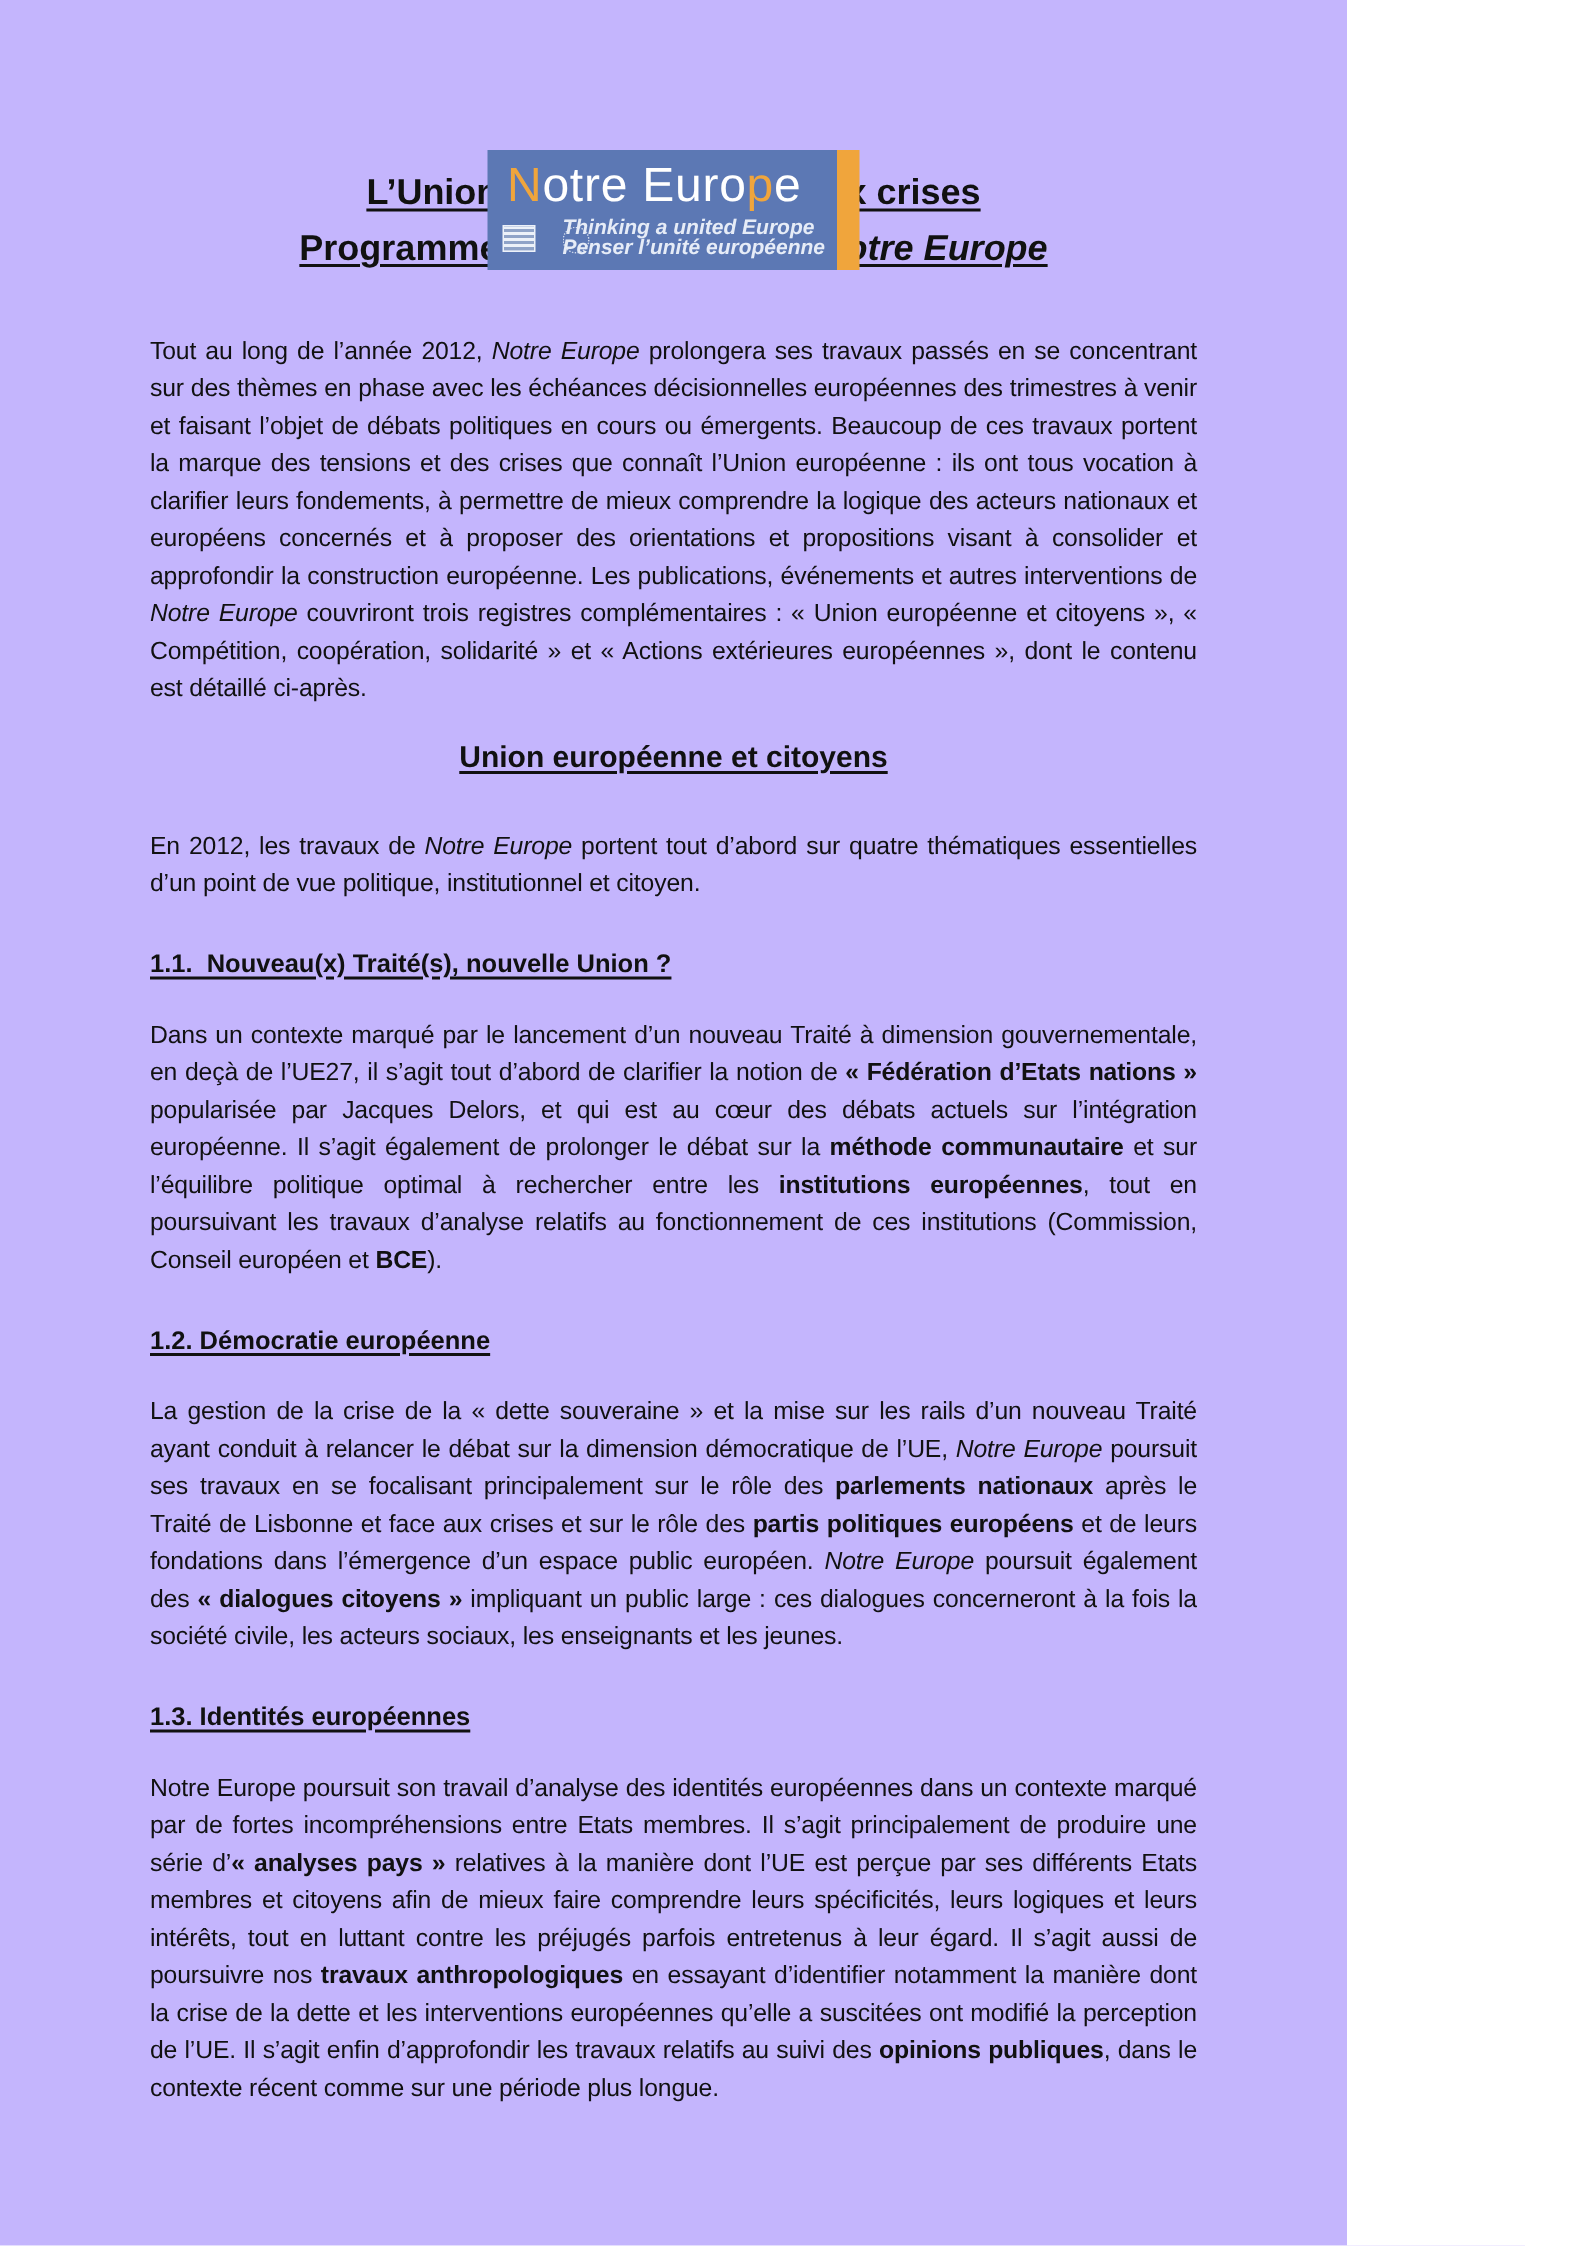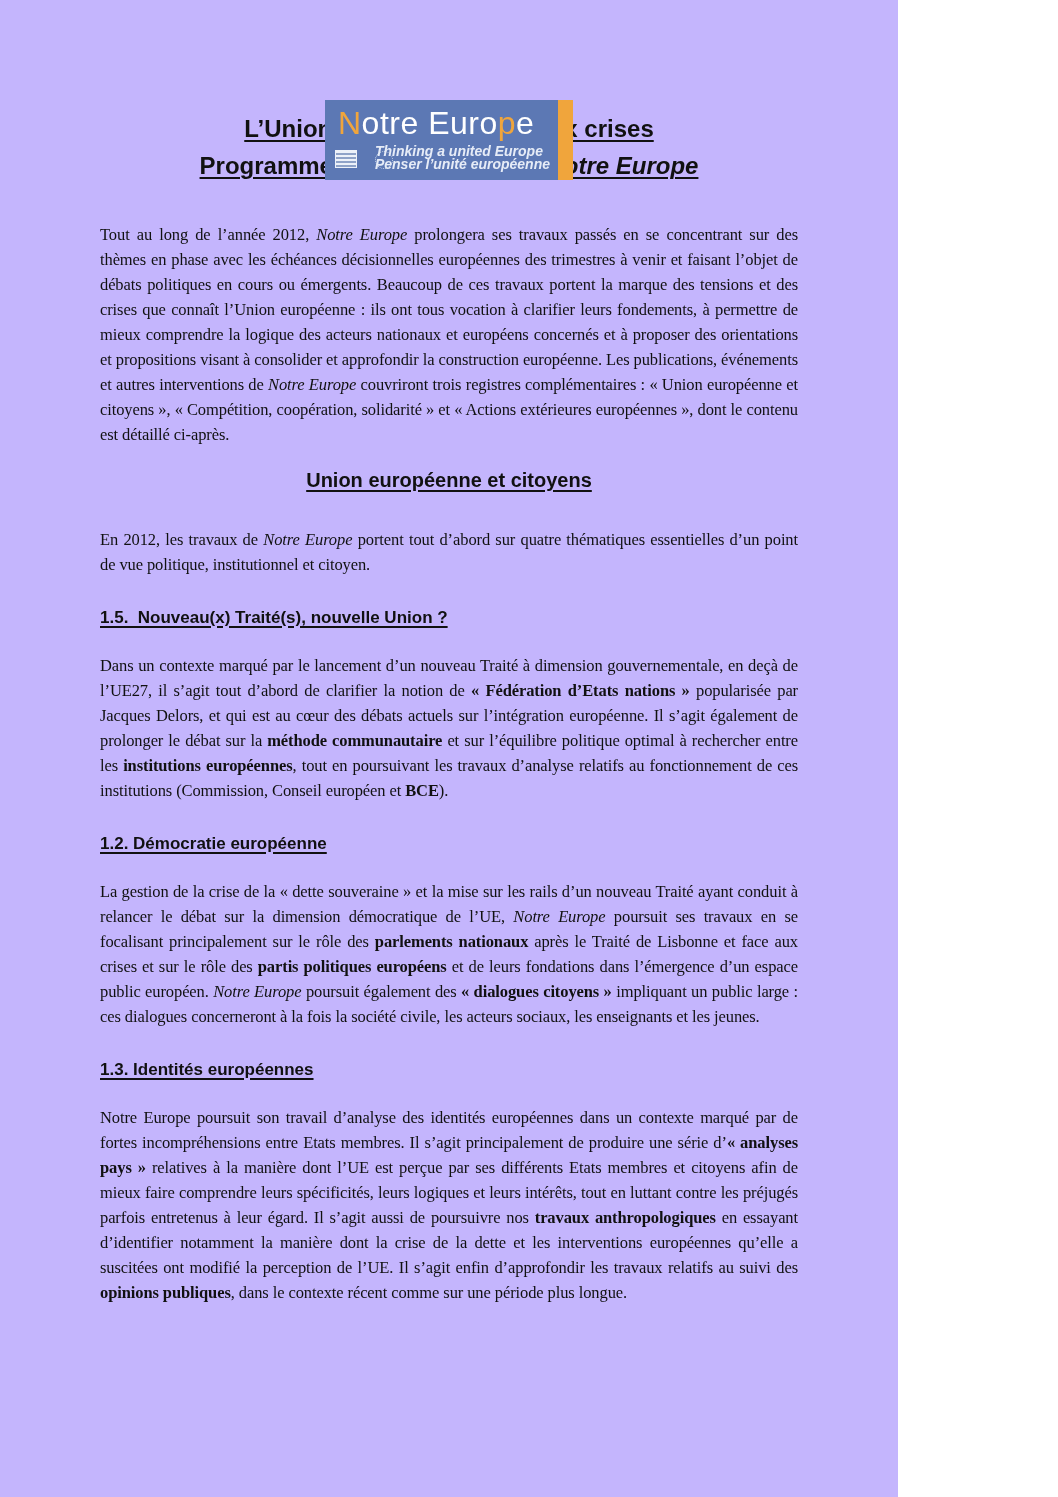--- a/index.html
+++ b/index.html
@@ -52,21 +52,20 @@
     font-weight:bold;text-decoration:underline;text-decoration-thickness:2px;text-underline-offset:3px;
   }
   h3{
     margin:30px 0 24px;font-size:17px;line-height:22px;font-weight:bold;
     text-decoration:underline;text-decoration-thickness:2px;text-underline-offset:3px;
     white-space:pre-wrap;
   }
   p.para{
     margin:0;font-size:16.5px;line-height:25px;text-align:justify;
     letter-spacing:-0.1px;
-    font-family:Liberation Serif, serif;
   }
   p.intro{margin-top:38px;}
 
   
   .footer{
     position:absolute;left:0;right:0;top:1390px;
     text-align:center;font-size:15.5px;line-height:25px;
   }
 </style>
 </head>
@@ -92,21 +91,21 @@
       <span class="tl"><span>L’Union européenne face aux crises</span></span>
       <span class="tl"><span>Programme de travail 2012 de </span><span class="i">Notre Europe</span></span>
     </h1>
 
     <p class="para intro"><span>Tout au long de l’année 2012, </span><span class="i">Notre Europe</span><span> prolongera ses travaux passés en se concentrant sur des thèmes en phase avec les échéances décisionnelles européennes des trimestres à venir et faisant l’objet de débats politiques en cours ou émergents. Beaucoup de ces travaux portent la marque des tensions et des crises que connaît l’Union européenne : ils ont tous vocation à clarifier leurs fondements, à permettre de mieux comprendre la logique des acteurs nationaux et européens concernés et à proposer des orientations et propositions visant à consolider et approfondir la construction européenne. Les publications, événements et autres interventions de </span><span class="i">Notre Europe</span><span> couvriront trois registres complémentaires : « Union européenne et citoyens », « Compétition, coopération, solidarité » et « Actions extérieures européennes », dont le contenu est détaillé ci-après.</span></p>
 
     <h2><span>Union européenne et citoyens</span></h2>
 
     <p class="para"><span>En 2012, les travaux de </span><span class="i">Notre Europe</span><span> portent tout d’abord sur quatre thématiques essentielles d’un point de vue politique, institutionnel et citoyen.</span></p>
 
-    <h3><span>1.5.  Nouveau(x) Traité(s), nouvelle Union ?</span></h3>
+    <h3><span>1.1.  Nouveau(x) Traité(s), nouvelle Union ?</span></h3>
     <p class="para"><span>Dans un contexte marqué par le lancement d’un nouveau Traité à dimension gouvernementale, en deçà de l’UE27, il s’agit tout d’abord de clarifier la notion de </span><span class="b">« Fédération d’Etats nations »</span><span> popularisée par Jacques Delors, et qui est au cœur des débats actuels sur l’intégration européenne. Il s’agit également de prolonger le débat sur la </span><span class="b">méthode communautaire</span><span> et sur l’équilibre politique optimal à rechercher entre les </span><span class="b">institutions européennes</span><span>, tout en poursuivant les travaux d’analyse relatifs au fonctionnement de ces institutions (Commission, Conseil européen et </span><span class="b">BCE</span><span>).</span></p>
 
     <h3><span>1.2. Démocratie européenne</span></h3>
     <p class="para"><span>La gestion de la crise de la « dette souveraine » et la mise sur les rails d’un nouveau Traité ayant conduit à relancer le débat sur la dimension démocratique de l’UE, </span><span class="i">Notre Europe</span><span> poursuit ses travaux en se focalisant principalement sur le rôle des </span><span class="b">parlements nationaux</span><span> après le Traité de Lisbonne et face aux crises et sur le rôle des </span><span class="b">partis politiques européens</span><span> et de leurs fondations dans l’émergence d’un espace public européen. </span><span class="i">Notre Europe</span><span> poursuit également des </span><span class="b">« dialogues citoyens »</span><span> impliquant un public large : ces dialogues concerneront à la fois la société civile, les acteurs sociaux, les enseignants et les jeunes.</span></p>
 
     <h3><span>1.3. Identités européennes</span></h3>
     <p class="para"><span>Notre Europe poursuit son travail d’analyse des identités européennes dans un contexte marqué par de fortes incompréhensions entre Etats membres. Il s’agit principalement de produire une série d’</span><span class="b">« analyses pays »</span><span> relatives à la manière dont l’UE est perçue par ses différents Etats membres et citoyens afin de mieux faire comprendre leurs spécificités, leurs logiques et leurs intérêts, tout en luttant contre les préjugés parfois entretenus à leur égard. Il s’agit aussi de poursuivre nos </span><span class="b">travaux anthropologiques</span><span> en essayant d’identifier notamment la manière dont la crise de la dette et les interventions européennes qu’elle a suscitées ont modifié la perception de l’UE. Il s’agit enfin d’approfondir les travaux relatifs au suivi des </span><span class="b">opinions publiques</span><span>, dans le contexte récent comme sur une période plus longue.</span></p>
   </div>
 
   <div class="footer">

